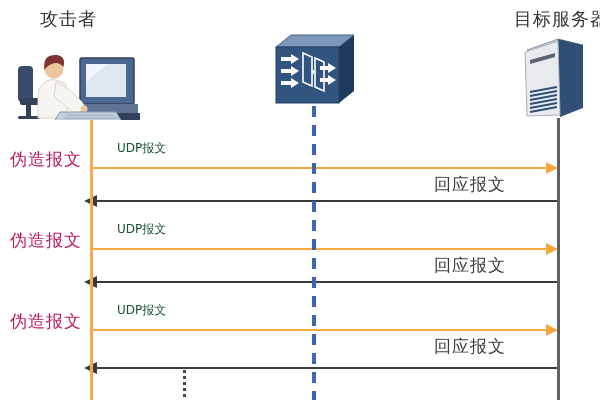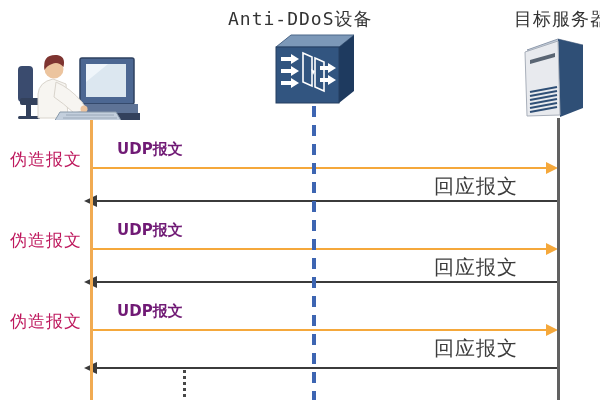--- a/index.html
+++ b/index.html
@@ -21,43 +21,43 @@
   
   .actor-icon{position:absolute;z-index:4;}
   #icon-attacker{left:8px;top:30px;}
   #icon-antiddos{left:268px;top:30px;}
   #icon-server{left:513px;top:26px;}
   
   .exchange{position:absolute;left:0;width:600px;height:81px;}
   #exchange-0{top:140px;} #exchange-1{top:221px;} #exchange-2{top:302px;}
   .note-label{position:absolute;left:10px;top:8px;font-size:17px;color:#be185d;
     font-family:"DejaVu Serif",serif;letter-spacing:1px;z-index:3;}
-  .udp-label{position:absolute;left:117px;top:0;font-size:15px;font-weight:bold;color:#701a75;z-index:3;}
-  .resp-label{position:absolute;left:434px;top:33px;font-size:20px;color:#3c3c3c;
+  .udp-label{position:absolute;left:117px;top:0;font-size:12px;font-weight:normal;color:#14532d;z-index:3;}
+  .resp-label{position:absolute;left:434px;top:33px;font-size:17px;color:#3c3c3c;
     font-family:"DejaVu Serif",serif;letter-spacing:1px;z-index:3;}
   .arrow{position:absolute;z-index:1;}
   .arrow .line{position:absolute;top:5px;height:2px;display:block;}
   .arrow .head{position:absolute;width:0;height:0;display:block;}
   .udp-arrow{left:91px;top:22px;width:467px;height:12px;}
   .udp-arrow .line{left:0;width:455px;background:#F5A83B;}
   .udp-arrow .head{right:0;top:0;border-top:6px solid transparent;border-bottom:6px solid transparent;border-left:12px solid #F5A83B;}
   .resp-arrow{left:84px;top:55px;width:476px;height:12px;}
   .exchange.last .resp-arrow{top:60px;}
   .resp-arrow .line{right:0;width:463px;background:#3B3B3B;}
   .resp-arrow .head{left:0;top:0;border-top:6px solid transparent;border-bottom:6px solid transparent;border-right:13px solid #3B3B3B;}
   
   #continuation-dots{position:absolute;left:183px;top:370px;width:3px;height:30px;z-index:3;
     background:repeating-linear-gradient(180deg,#474747 0 3px,transparent 3px 6px);}
 </style>
 </head>
 <body>
 
 <div id="stage">
 
-  <div class="actor-title" id="title-antiddos">Anti-DDoS设备</div>
+  <div class="actor-title" id="title-attacker">攻击者</div>
   <div class="actor-title" id="title-server">目标服务器</div>
 
   <div class="lifeline" id="lifeline-attacker"></div>
   <div class="lifeline" id="lifeline-antiddos"></div>
   <div class="lifeline" id="lifeline-server"></div>
 
   <svg class="actor-icon" id="icon-attacker" width="132" height="90" viewBox="0 0 132 90">
 
     <rect x="10" y="36" width="15" height="36" rx="4" fill="#3A4B6E"></rect>
     <rect x="12" y="68" width="20" height="7" rx="2" fill="#33415C"></rect>

